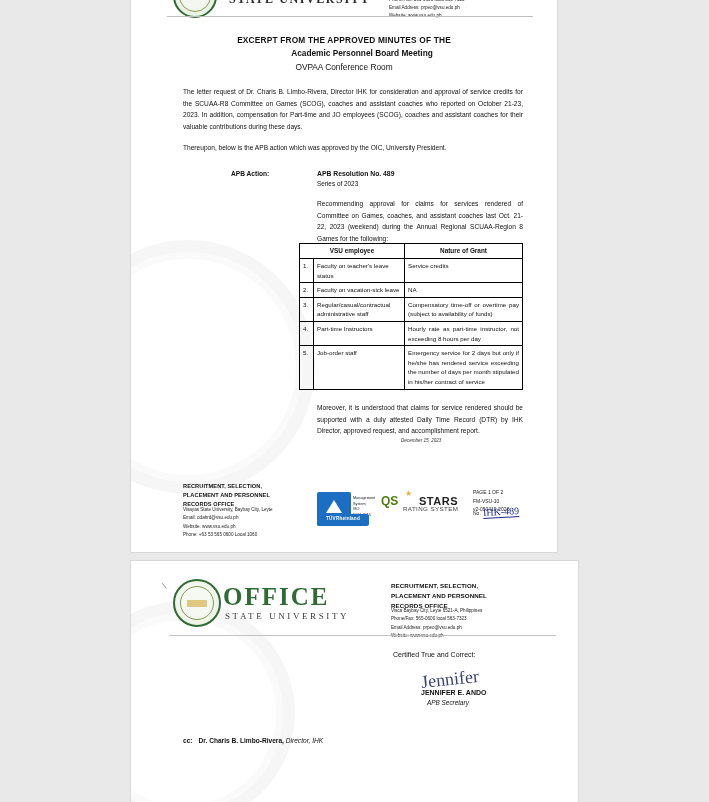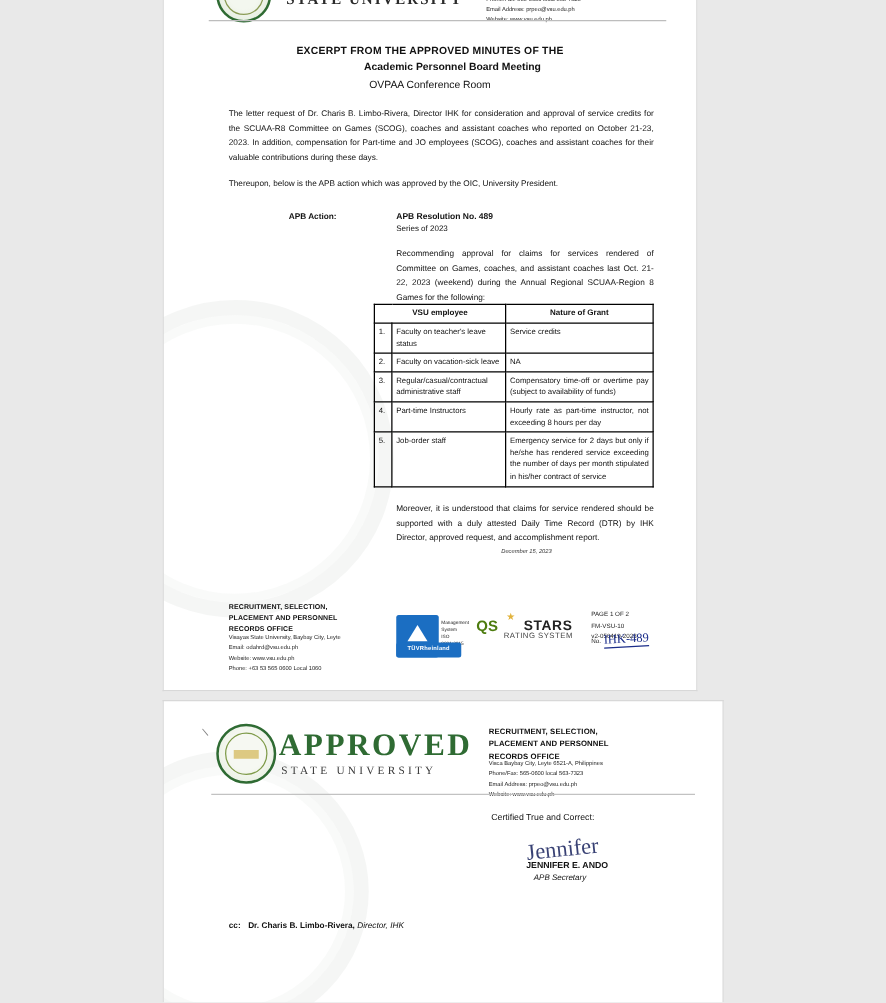--- a/index.html
+++ b/index.html
@@ -458,21 +458,21 @@
 </div>
 
 <div class="page" id="page2">
   <div class="watermark" id="wm2"></div>
   <div class="pen-mark">\</div>
 
   <div class="vsu-logo">
     <div class="inner"></div>
     <div class="bar"></div>
   </div>
-  <div class="vsu-word">APPROVED</div>
+  <div class="vsu-word">OFFICE</div>
   <div class="vsu-sub">STATE UNIVERSITY</div>
 
   <div class="p2-office" style="white-space:pre-line">RECRUITMENT, SELECTION,
 PLACEMENT AND PERSONNEL
 RECORDS OFFICE</div>
   <div class="p2-addr" style="white-space:pre-line">Visca Baybay City, Leyte 6521-A, Philippines
 Phone/Fax: 565-0600 local 563-7323
 Email Address: prpeo@vsu.edu.ph
 Website: www.vsu.edu.ph</div>
   <div class="p2-rule"></div>

